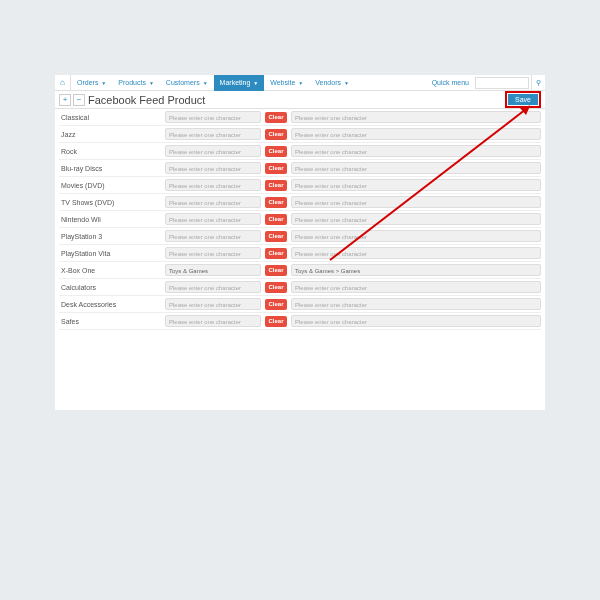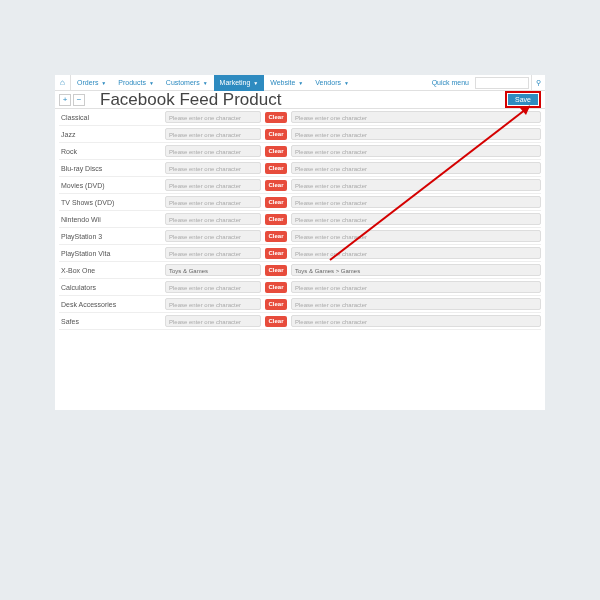--- a/index.html
+++ b/index.html
@@ -8,21 +8,21 @@
 .topbar { display: flex; align-items: center; height: 16px; border-bottom: 1px solid #e0e0e0; background: #fff; }
 .home { width: 16px; text-align: center; color: #2e8bc0; border-right: 1px solid #e0e0e0; line-height: 16px; font-size: 8px; }
 .nav-item { padding: 0 6px; color: #2e8bc0; line-height: 16px; cursor: pointer; }
 .nav-item.active { background: #2e8bc0; color: #fff; }
 .caret { font-size: 5px; margin-left: 1px; }
 .quick { margin-left: auto; color: #2e8bc0; padding: 0 6px; }
 .search-box { width: 54px; height: 12px; border: 1px solid #ddd; margin-right: 2px; }
 .search-btn { width: 14px; text-align: center; color: #2e8bc0; border-left: 1px solid #e0e0e0; line-height: 16px; }
 .header { display: flex; align-items: center; height: 18px; padding: 0 4px; border-bottom: 1px solid #e0e0e0; }
 .plus, .minus { width: 12px; height: 12px; border: 1px solid #ccc; text-align: center; line-height: 10px; color: #2e8bc0; margin-right: 2px; font-size: 8px; }
-.title { font-size: 17px; color: #444; margin-left: 13px; }
+.title { font-size: 11px; color: #444; margin-left: 1px; }
 .save-wrap { margin-left: auto; border: 2px solid #d40000; padding: 1px; }
 .save { background: #2e8bc0; color: #fff; padding: 2px 7px; font-size: 7px; cursor: pointer; }
 .rows { padding: 0 4px 80px; }
 .row { display: flex; align-items: center; height: 17px; border-bottom: 1px solid #eee; gap: 4px; }
 .label { width: 102px; padding-left: 2px; color: #555; }
 .inp { flex: 0 0 96px; height: 12px; background: #f0f0f0; border: 1px solid #ddd; color: #aaa; padding: 0 3px; line-height: 12px; font-size: 6px; border-radius: 2px; }
 .inp.filled { color: #666; }
 .clear { background: #e74c3c; color: #fff; width: 22px; height: 11px; text-align: center; line-height: 11px; border-radius: 2px; font-size: 6px; font-weight: bold; }
 .inp2 { flex: 1; height: 12px; background: #f0f0f0; border: 1px solid #ddd; color: #aaa; padding: 0 3px; line-height: 12px; font-size: 6px; border-radius: 2px; }
 .inp2.filled { color: #666; }

